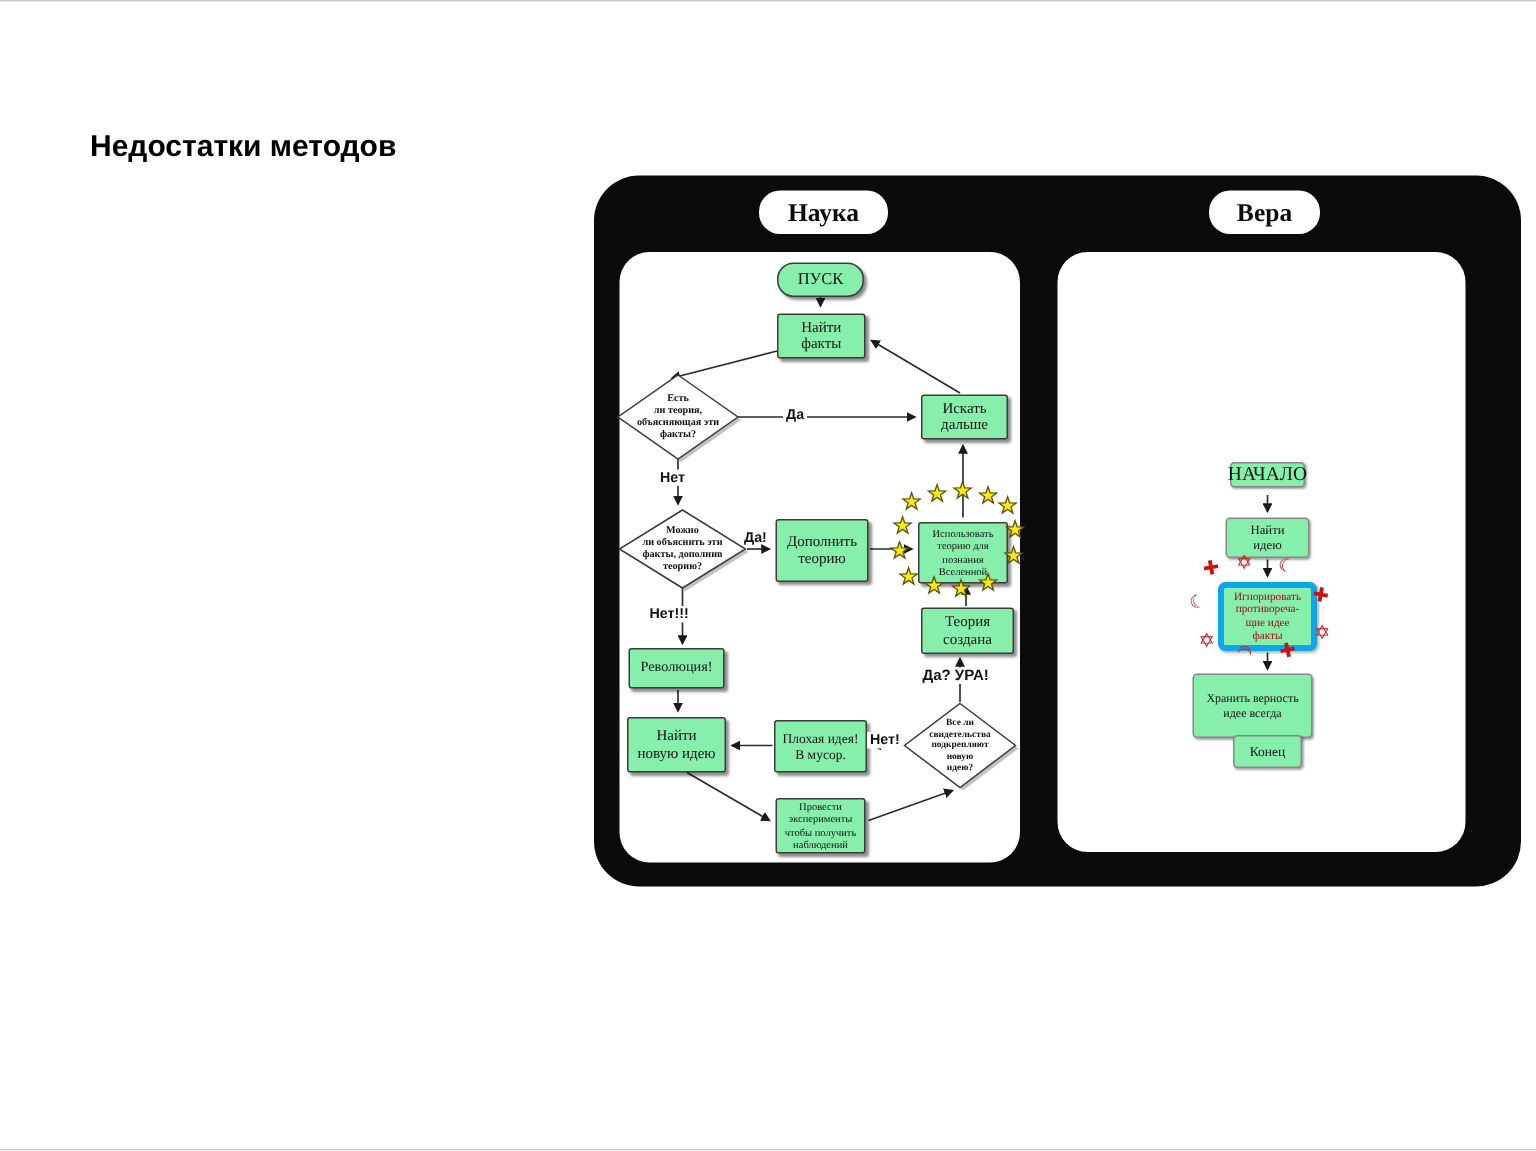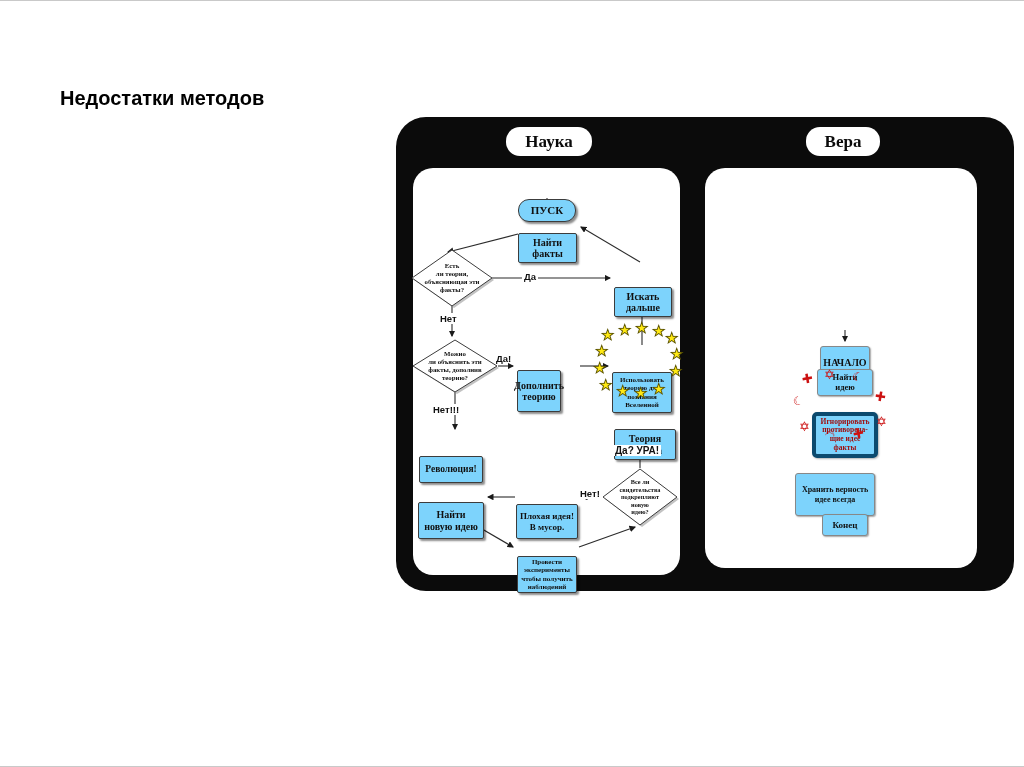--- a/index.html
+++ b/index.html
@@ -15,27 +15,27 @@
   .panel{position:absolute;background:#fff;border-radius:20px;}
   #panel-science{left:413px;top:167px;width:267px;height:407px;}
   #panel-faith{left:705px;top:167px;width:272px;height:400px;}
   .pill{position:absolute;background:#fff;border-radius:14px;height:29px;line-height:29px;
         text-align:center;font-family:"Liberation Serif",serif;font-weight:bold;font-size:17px;color:#0b0b0b;}
   #pill-science{left:506px;top:126px;width:86px;}
   #pill-faith{left:806px;top:126px;width:74px;}
 
   #overlay{position:absolute;left:0;top:0;width:1024px;height:767px;pointer-events:none;}
 
-  .fnode{position:absolute;background:#7dd3fc;border:1px solid #3c3c3c;border-radius:2px;
+  .fnode{position:absolute;background:#86efac;border:1px solid #3c3c3c;border-radius:2px;
          box-shadow:2px 2px 2px rgba(0,0,0,.45);display:flex;align-items:center;justify-content:center;
-         text-align:center;white-space:pre-line;font-family:"Liberation Serif",serif;font-weight:bold;
-         color:#111;line-height:1.15;box-sizing:border-box;margin-top:24px;}
+         text-align:center;white-space:pre-line;font-family:"Liberation Serif",serif;font-weight:normal;
+         color:#111;line-height:1.15;box-sizing:border-box;}
   .fnode.rounded{border-radius:11px;}
   .fnode.light{border:1px solid #888;box-shadow:1px 1px 1.5px rgba(0,0,0,.35);border-radius:3px;}
-  .fnode.redbox{border:4px solid #0c4a6e;color:#a01010;border-radius:5px;
+  .fnode.redbox{border:4px solid #0ea5e9;color:#a01010;border-radius:5px;
                 box-shadow:1px 1px 2px rgba(0,0,0,.3);}
   .dtext{position:absolute;display:flex;align-items:center;justify-content:center;text-align:center;
          white-space:pre-line;font-family:"Liberation Serif",serif;font-weight:bold;color:#111;line-height:1.18;}
   .elabel{position:absolute;font-family:Liberation Sans, sans-serif;font-weight:bold;font-size:9.5px;color:#111;}
   .elabel.bg{background:#fff;padding:0 2px;}
   .star{position:absolute;font-size:15px;color:#ffe913;-webkit-text-stroke:.8px #5a5200;
         text-shadow:0 0 1px #3f3a00;line-height:1;}
   .rsym{position:absolute;color:#cc1111;line-height:1;}
 </style>
 </head>
@@ -95,21 +95,21 @@
   <div class="dtext" style="left:412px;top:252px;width:80px;height:50px;font-size:6.8px;">Есть
 ли теория,
 объясняющая эти
 факты?</div>
   <div class="fnode" style="left:614px;top:262px;width:58px;height:30px;font-size:10px;">Искать
 дальше</div>
   <div class="dtext" style="left:413px;top:342px;width:84px;height:46px;font-size:6.8px;">Можно
 ли объяснить эти
 факты, дополнив
 теорию?</div>
-  <div class="fnode" style="left:517px;top:345px;width:44px;height:42px;font-size:10px;">Дополнить
+  <div class="fnode" style="left:517px;top:345px;width:62px;height:42px;font-size:10px;">Дополнить
 теорию</div>
   <div class="fnode" style="left:612px;top:347px;width:60px;height:41px;font-size:7px;text-align:center;">Использовать
 теорию для
 познания
 Вселенной</div>
   <div class="fnode" style="left:614px;top:404px;width:62px;height:31px;font-size:10px;">Теория
 создана</div>
   <div class="fnode" style="left:419px;top:431px;width:64px;height:27px;font-size:9.5px;">Революция!</div>
   <div class="fnode" style="left:418px;top:477px;width:66px;height:37px;font-size:10px;">Найти
 новую идею</div>
@@ -139,21 +139,21 @@
   <span class="star" style="left:665px;top:329px;">★</span>
   <span class="star" style="left:595px;top:342px;">★</span>
   <span class="star" style="left:670px;top:345px;">★</span>
   <span class="star" style="left:593px;top:359px;">★</span>
   <span class="star" style="left:669px;top:362px;">★</span>
   <span class="star" style="left:599px;top:376px;">★</span>
   <span class="star" style="left:616px;top:382px;">★</span>
   <span class="star" style="left:634px;top:384px;">★</span>
   <span class="star" style="left:652px;top:380px;">★</span>
 
-  <div class="fnode light" style="left:820px;top:321px;width:50px;height:34px;font-size:10px;">НАЧАЛО</div>
+  <div class="fnode light" style="left:820px;top:307px;width:50px;height:17px;font-size:13px;">НАЧАЛО</div>
   <div class="fnode light" style="left:817px;top:344px;width:56px;height:27px;font-size:8.5px;">Найти
 идею</div>
   <div class="fnode redbox" style="left:812px;top:387px;width:66px;height:46px;font-size:7.5px;">Игнорировать
 противореча-
 щие идее
 факты</div>
   <div class="fnode light" style="left:795px;top:448px;width:80px;height:43px;font-size:8px;">Хранить верность
 идее всегда</div>
   <div class="fnode light" style="left:822px;top:489px;width:46px;height:22px;font-size:9px;">Конец</div>
 

